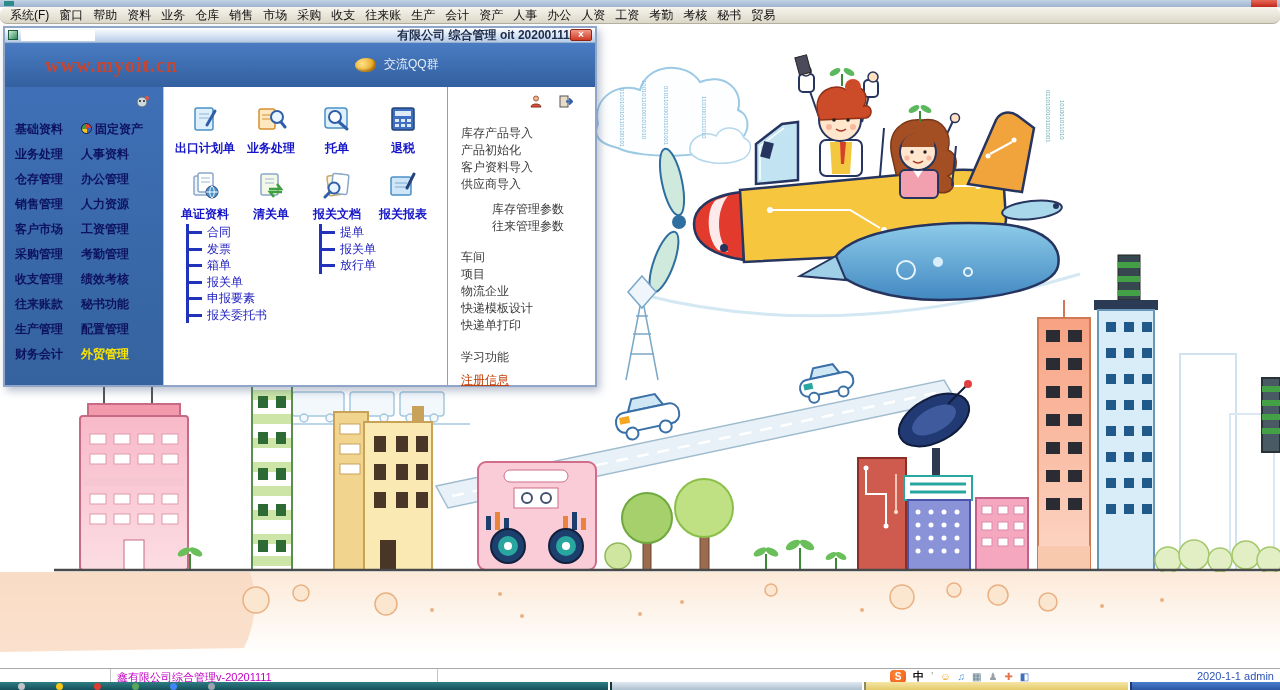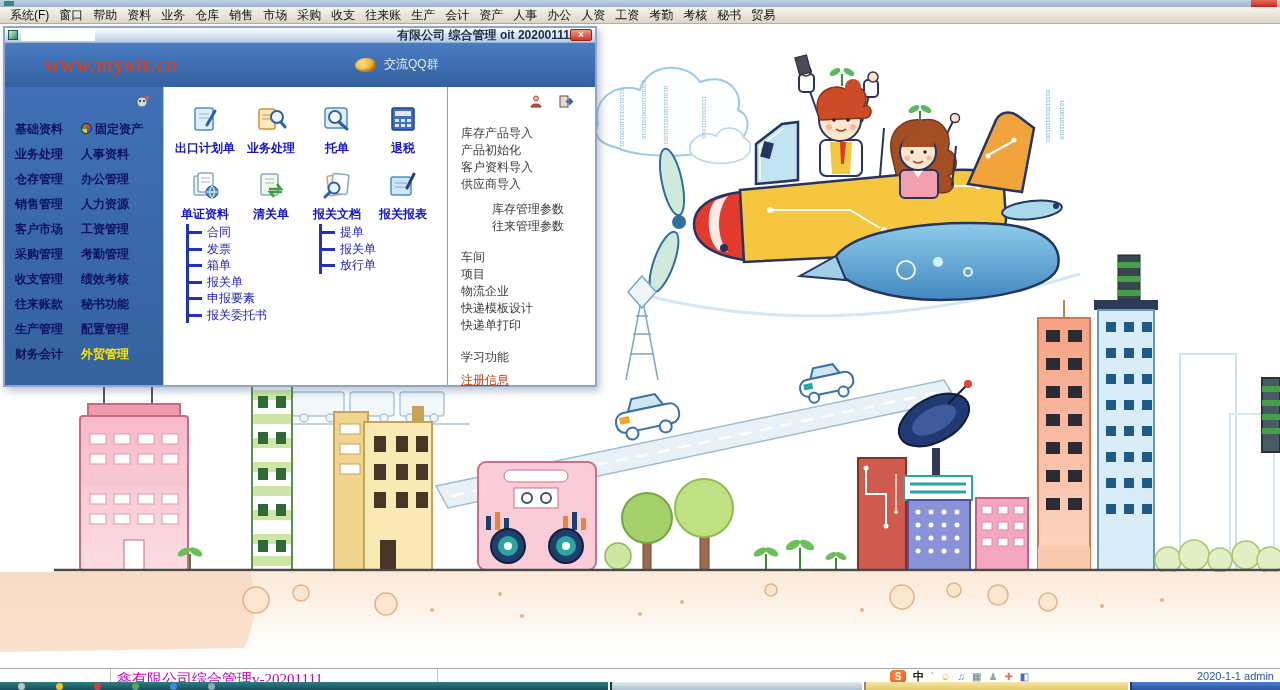--- a/index.html
+++ b/index.html
@@ -9,21 +9,21 @@
 
   
   .top-strip { position:absolute; top:0; left:0; right:0; height:7px;
     background:linear-gradient(#c2d2e4,#9db4cf); }
   .ts-icon { position:absolute; left:4px; top:1px; width:10px; height:5px; background:#2e8b8b; }
   .ts-close { position:absolute; right:3px; top:0; width:26px; height:7px; background:linear-gradient(#e86a5a,#c0281a); }
 
   
   .menubar { position:absolute; top:7px; left:0; right:0; height:17px;
     background:linear-gradient(#f6f4ec,#dcd8c8); border-bottom:1px solid #b4b0a0;
-    display:flex; align-items:center; padding-left:5px; white-space:nowrap; overflow:hidden; }
+    display:flex; align-items:center; padding-left:5px; white-space:nowrap; overflow:hidden;border-radius:7px; }
   .menu-item { font-size:12px; color:#101010; padding:0 5px; cursor:default; }
 
   
   .client { position:absolute; top:24px; left:0; width:1280px; height:644px; background:#fff; }
   svg.illu { position:absolute; left:0; top:0; }
 
   
   .window { position:absolute; left:3px; top:2px; width:594px; height:361px;
     border:2px solid #8fa6c8; background:#fff; box-shadow:3px 4px 8px rgba(60,80,120,.35); }
   .titlebar { height:15px; background:linear-gradient(#fdfeff,#cfdef2 65%,#b6cbe6);
@@ -80,21 +80,21 @@
   .rp-icons span { cursor:pointer; }
   ul.links { list-style:none; }
   ul.links li { font-size:12px; color:#3c3c3c; line-height:17px; white-space:nowrap; cursor:pointer; }
   .g1 { margin-bottom:8px; } .g2 { margin-bottom:14px;text-align:center; } .g3 { margin-bottom:12px; } .g4 { margin-bottom:4px;margin-top:15px; }
   .register { display:inline-block; font-size:12px; color:#c2410c; text-decoration:underline; cursor:pointer; }
 
   
   .statusbar { position:absolute; top:668px; left:0; right:0; height:14px; background:#fff; border-top:1px solid #a8a8a8; }
   .status-div1 { position:absolute; left:110px; top:0; bottom:0; width:1px; background:#c4c4c4; }
   .status-div2 { position:absolute; left:437px; top:0; bottom:0; width:1px; background:#c4c4c4; }
-  .status-text { position:absolute; left:117px; top:1px; font-size:15px; color:#c400c4; white-space:nowrap;font-family:Liberation Serif, serif; }
+  .status-text { position:absolute; left:117px; top:1px; font-size:11px; color:#c400c4; white-space:nowrap; }
   .ime { position:absolute; left:886px; top:0; height:14px; display:flex; align-items:center; gap:7px;
     background:#fff; padding:0 4px; }
   .s-logo { width:16px; height:13px; background:radial-gradient(circle at 40% 35%, #ff8a3c, #f05a10);
     border-radius:4px; color:#fff; font-size:10px; font-weight:bold; text-align:center; line-height:13px; cursor:pointer; }
   .ime-mode { font-size:11px; color:#111; font-weight:bold; cursor:pointer; }
   .ime-ic { font-size:10px; color:#5a6e86; line-height:13px; cursor:pointer; }
   .ime-ic.c1 { color:#8a8a8a; } .ime-ic.c2 { color:#e8a020; } .ime-ic.c3 { color:#4a90d9; }
   .ime-ic.c4 { color:#607d8b; } .ime-ic.c5 { color:#9aa0a6; } .ime-ic.c6 { color:#e8734a; } .ime-ic.c7 { color:#3f6fc0; }
   .login-info { position:absolute; right:6px; top:1px; font-size:11px; color:#2b52b8; white-space:nowrap; }
 

